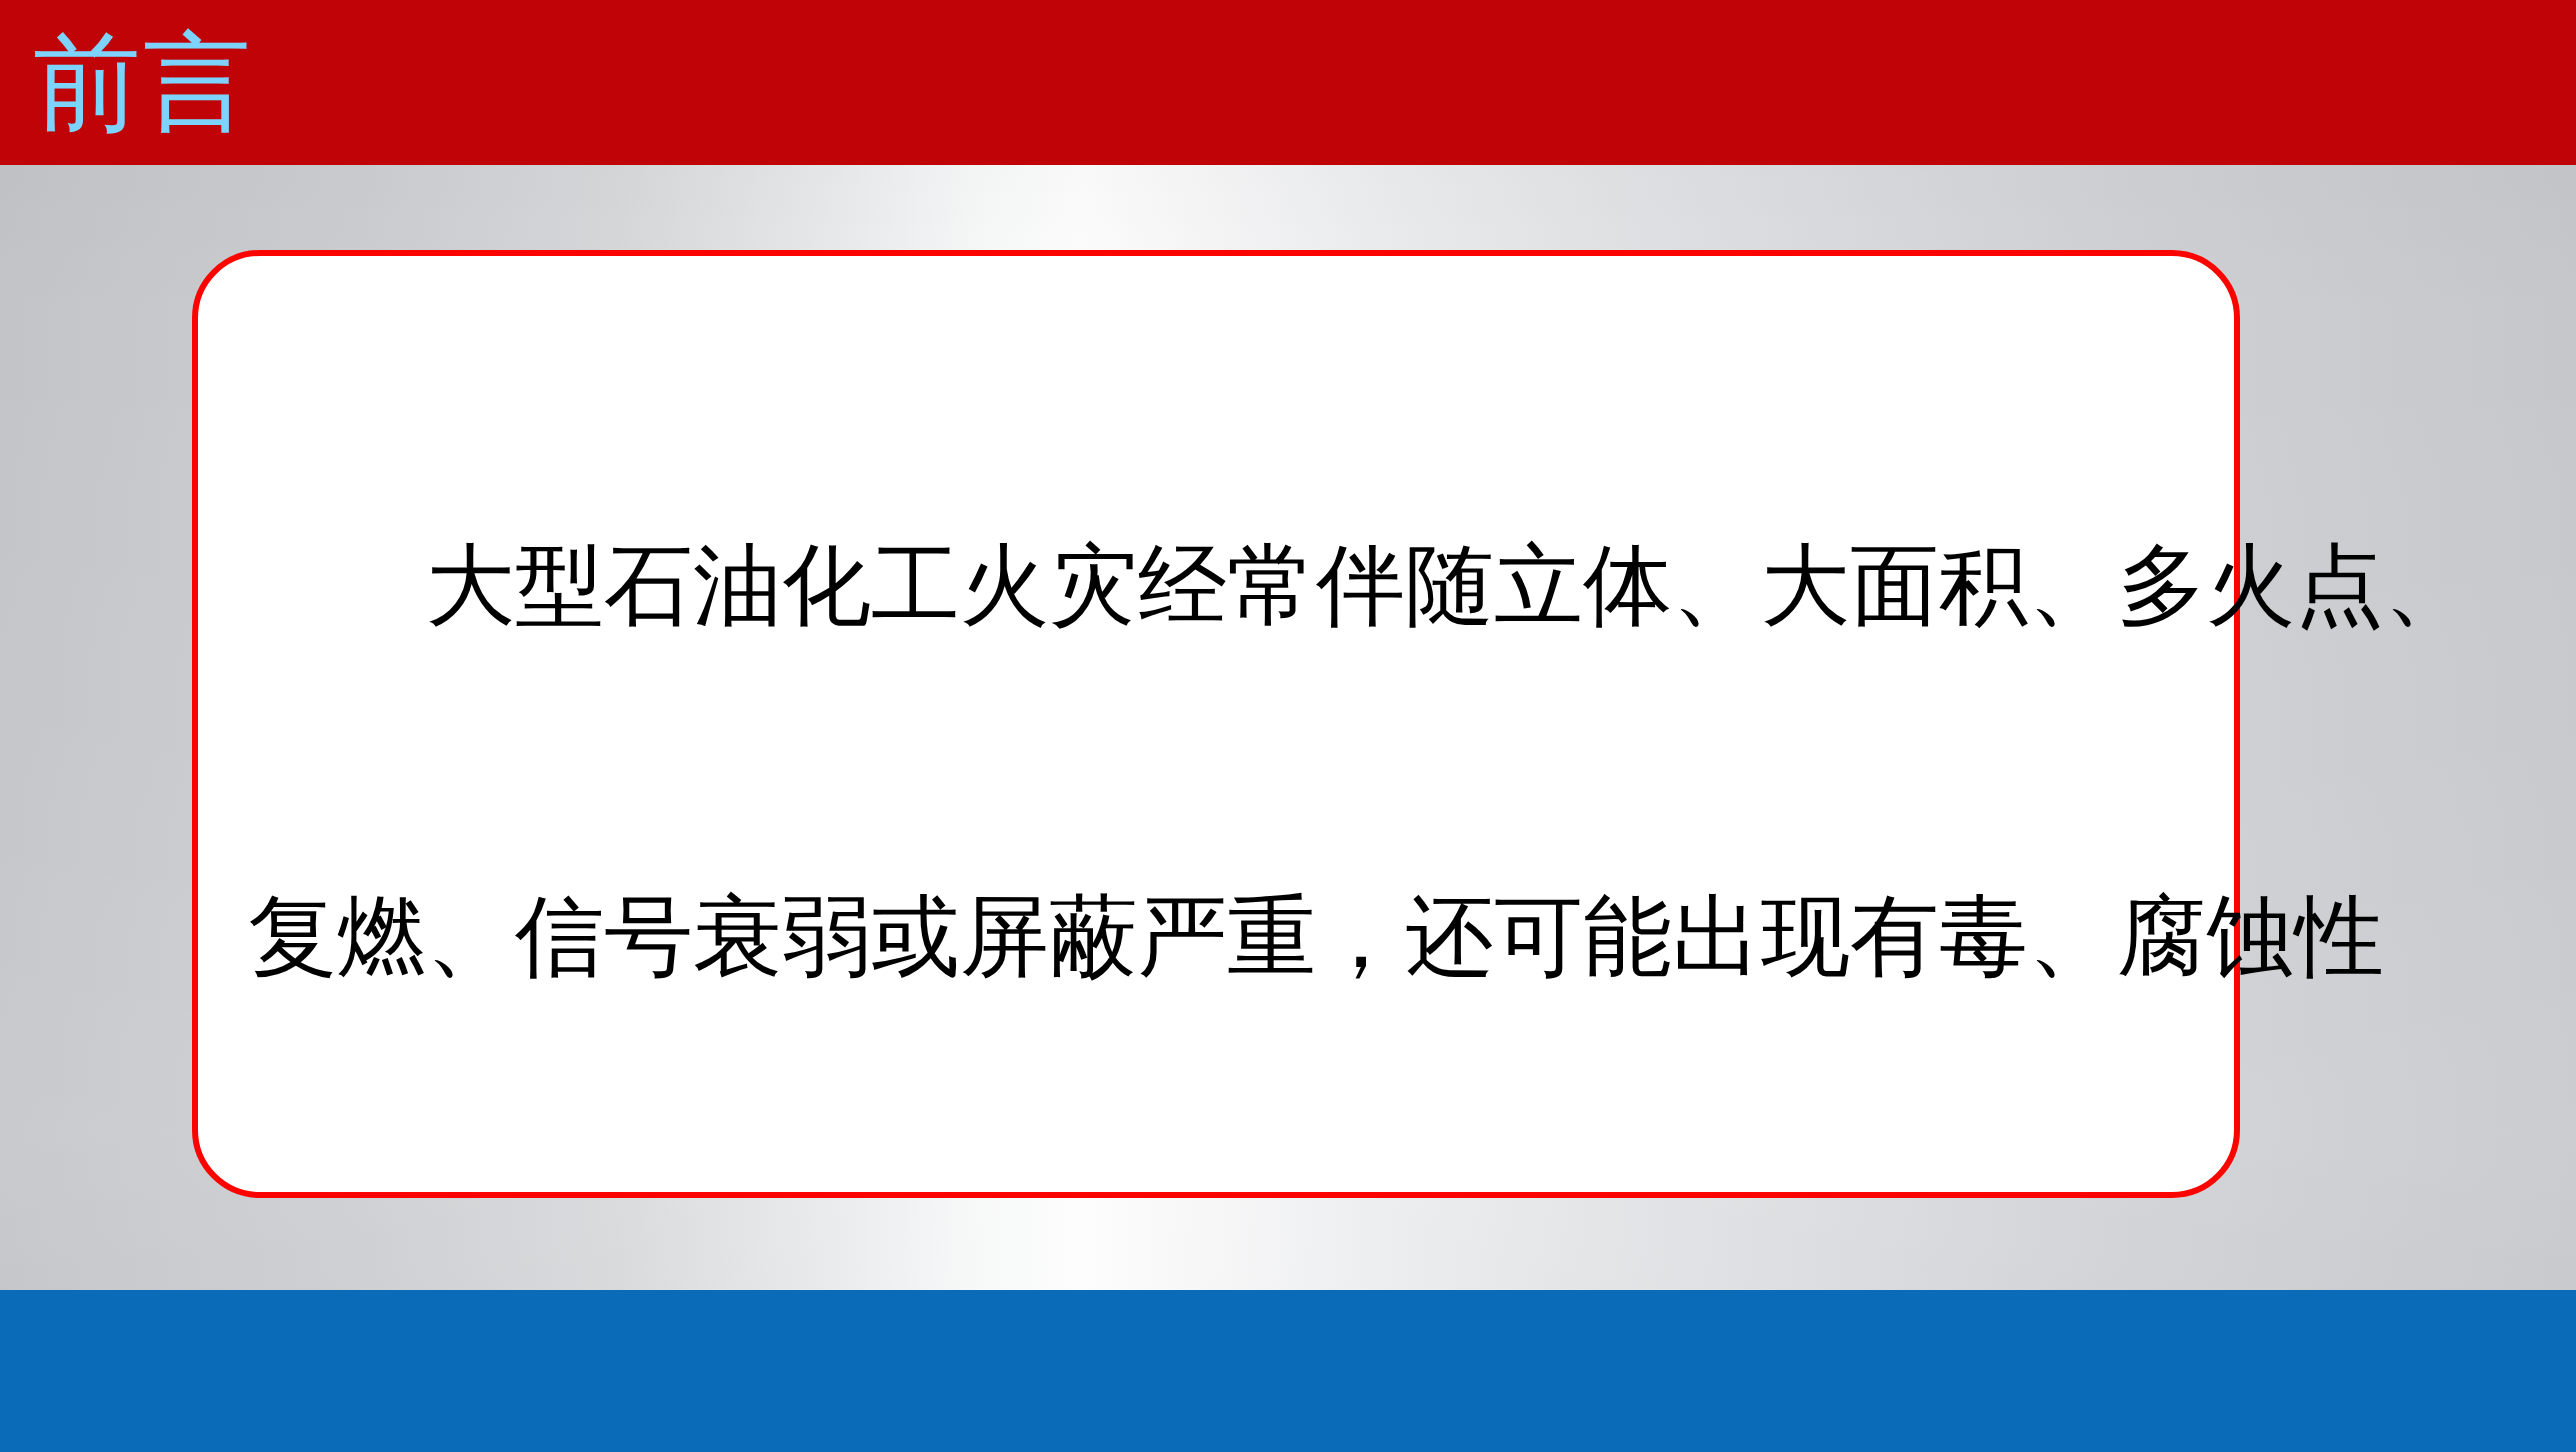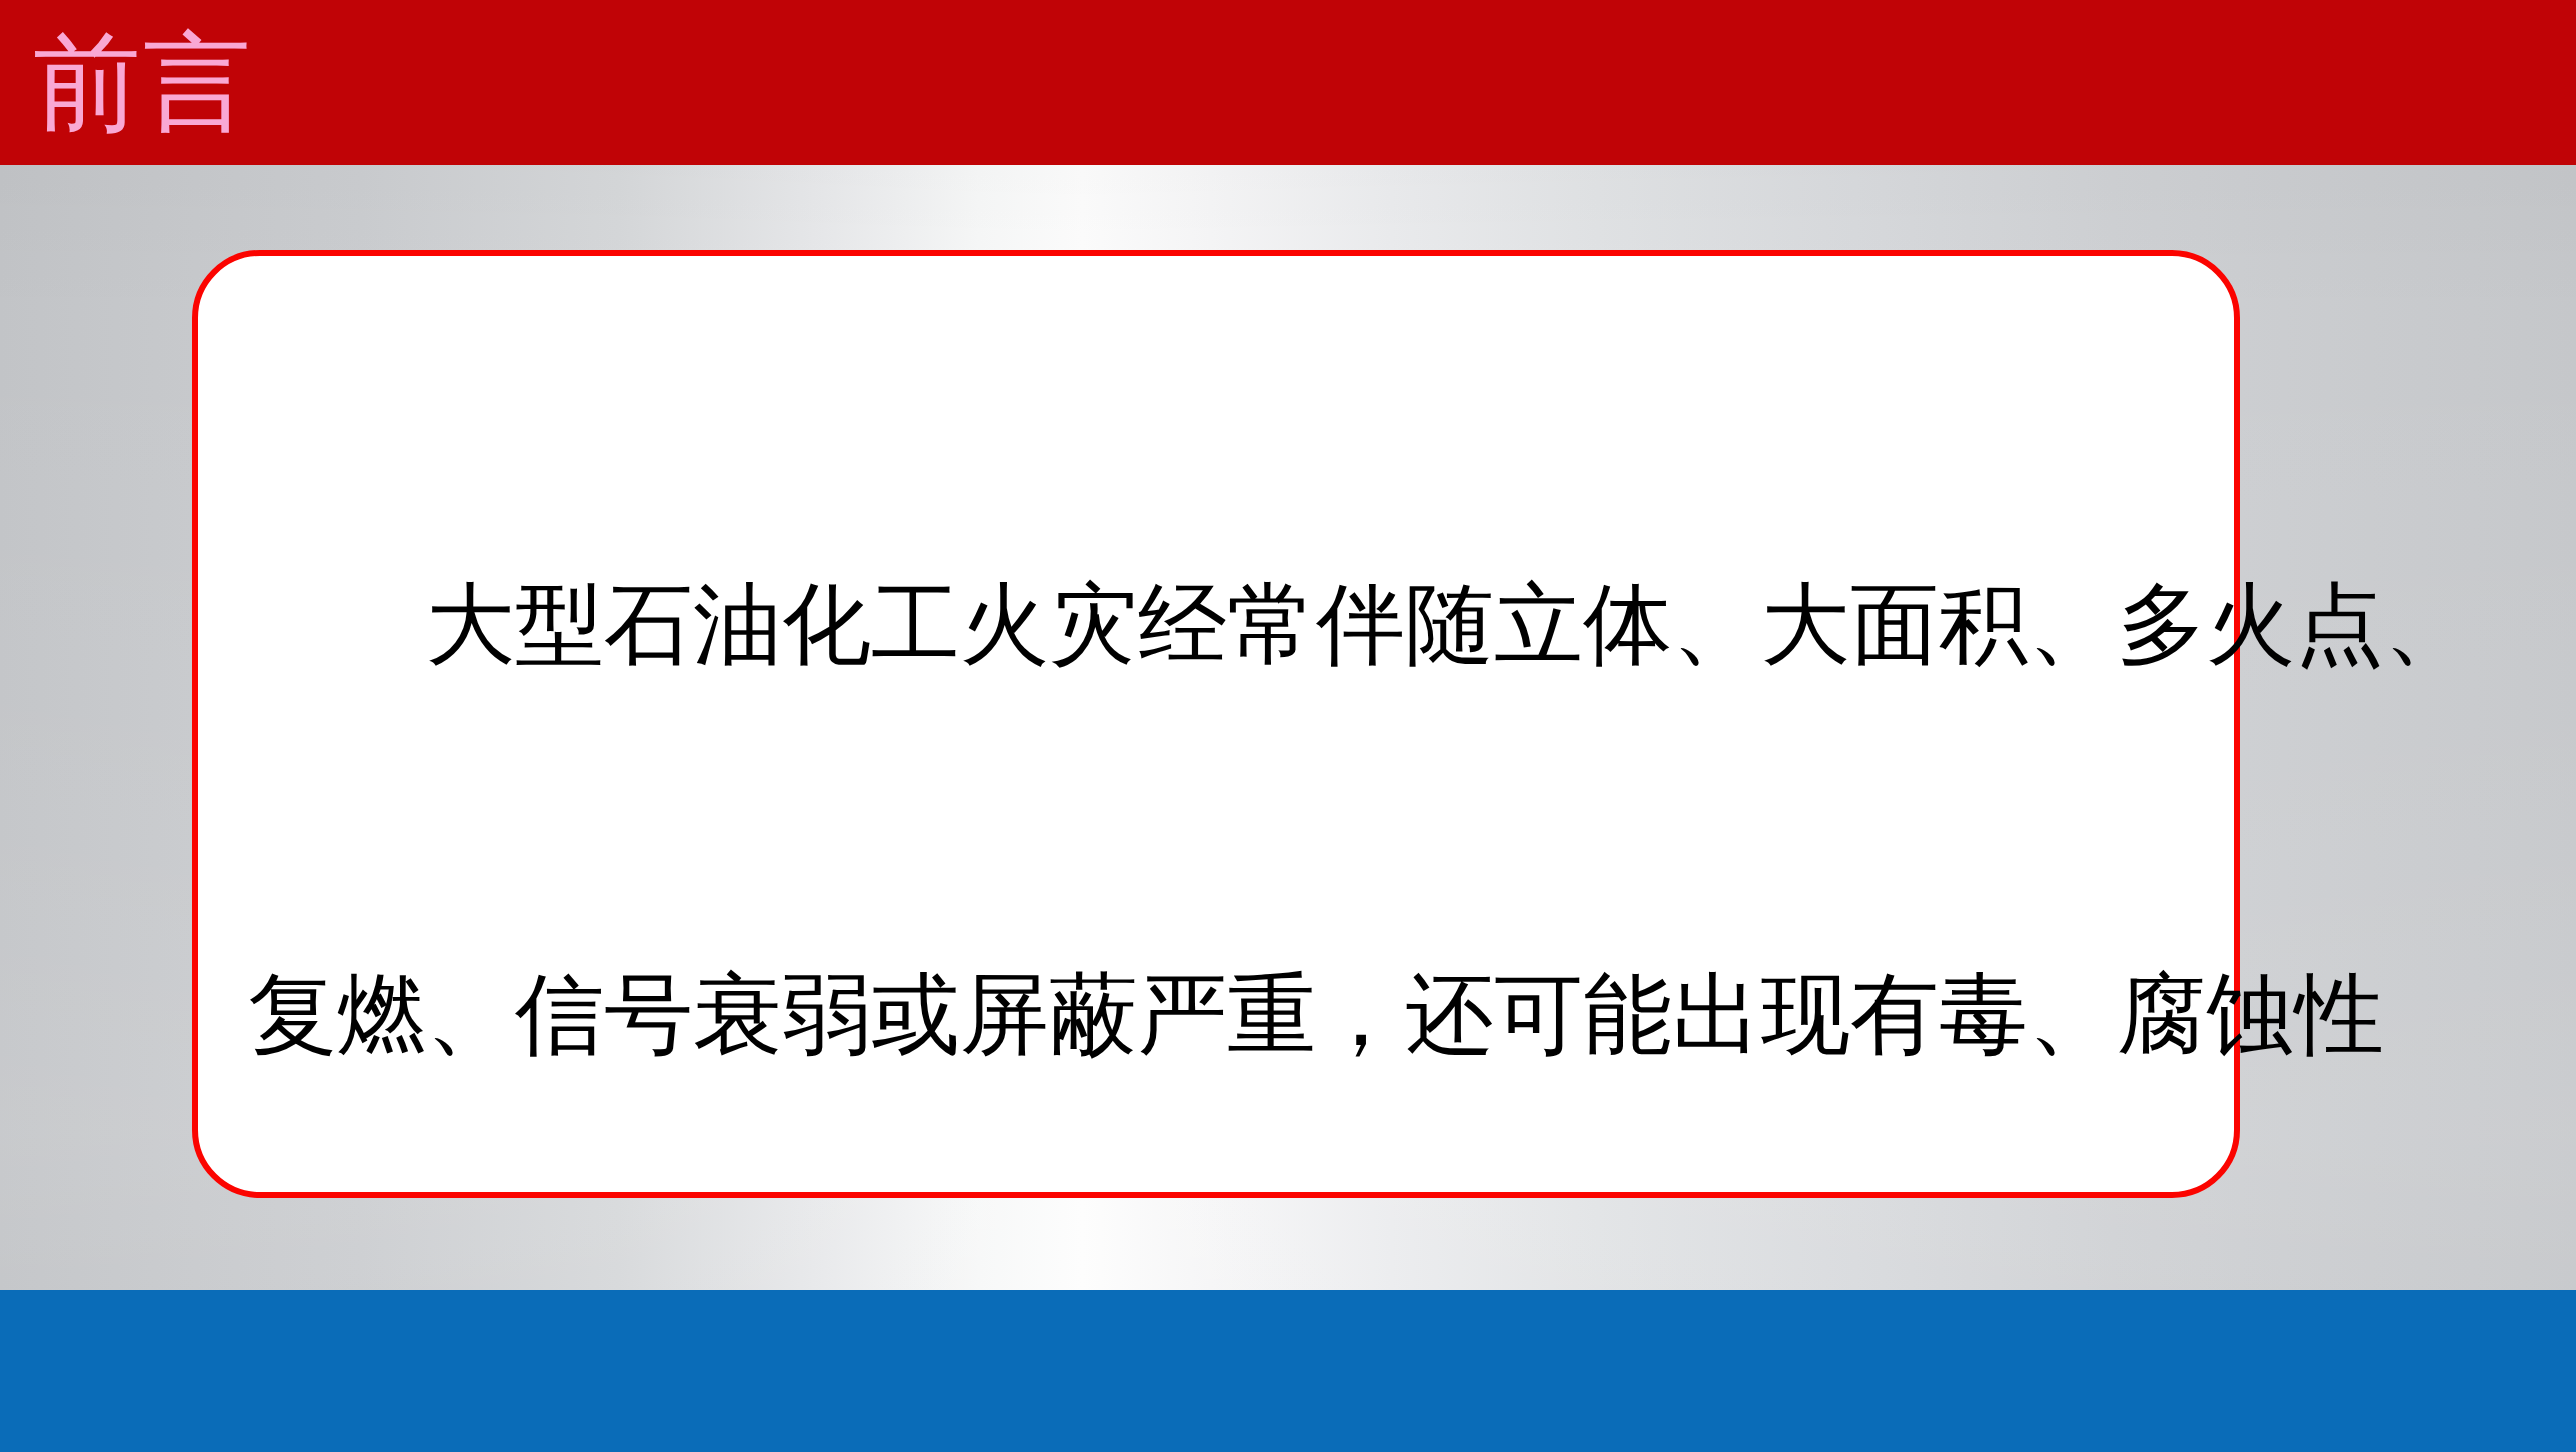--- a/index.html
+++ b/index.html
@@ -60,21 +60,21 @@
     width: 2576px;
     height: 165px;
     background: #c00306;
     z-index: 5;
   }
   .title-banner-text {
     position: absolute;
     left: 33px;
     top: 50%;
     transform: translateY(-50%);
-    color: #f9a8d4;
+    color: #7dd3fc;
     font-size: 108px;
     line-height: 1.0;
     font-weight: 400;
     letter-spacing: 1.9px;
     white-space: nowrap;
   }
 
   
   .bottom-bar {
     position: absolute;
@@ -113,21 +113,20 @@
     text-align: justify;
     text-justify: inter-character;
   }
   .body-text p {
     margin: 0;
     white-space: pre-wrap;
   }
   .line {
     display: block;
     white-space: nowrap;
-    margin-top: 39px;
   }
 </style>
 </head>
 <body>
 
 <div class="slide">
 
   <div class="title-banner">
     <div class="title-banner-text">前言</div>
   </div>

